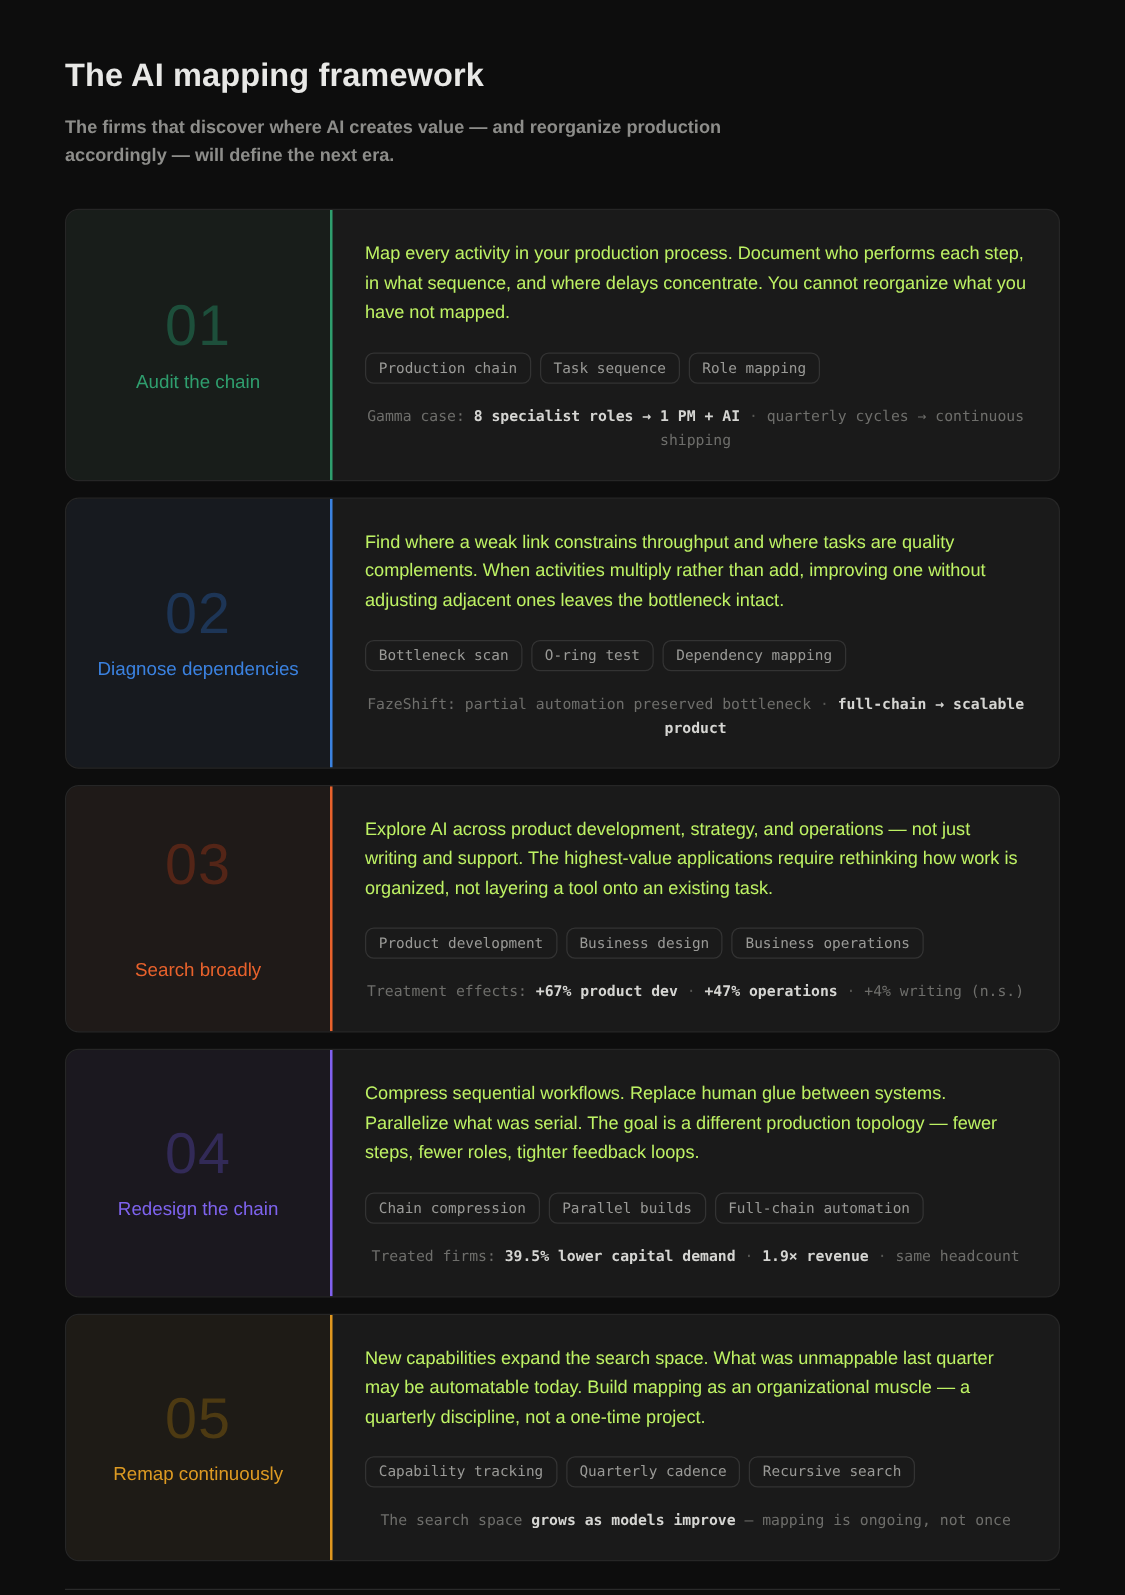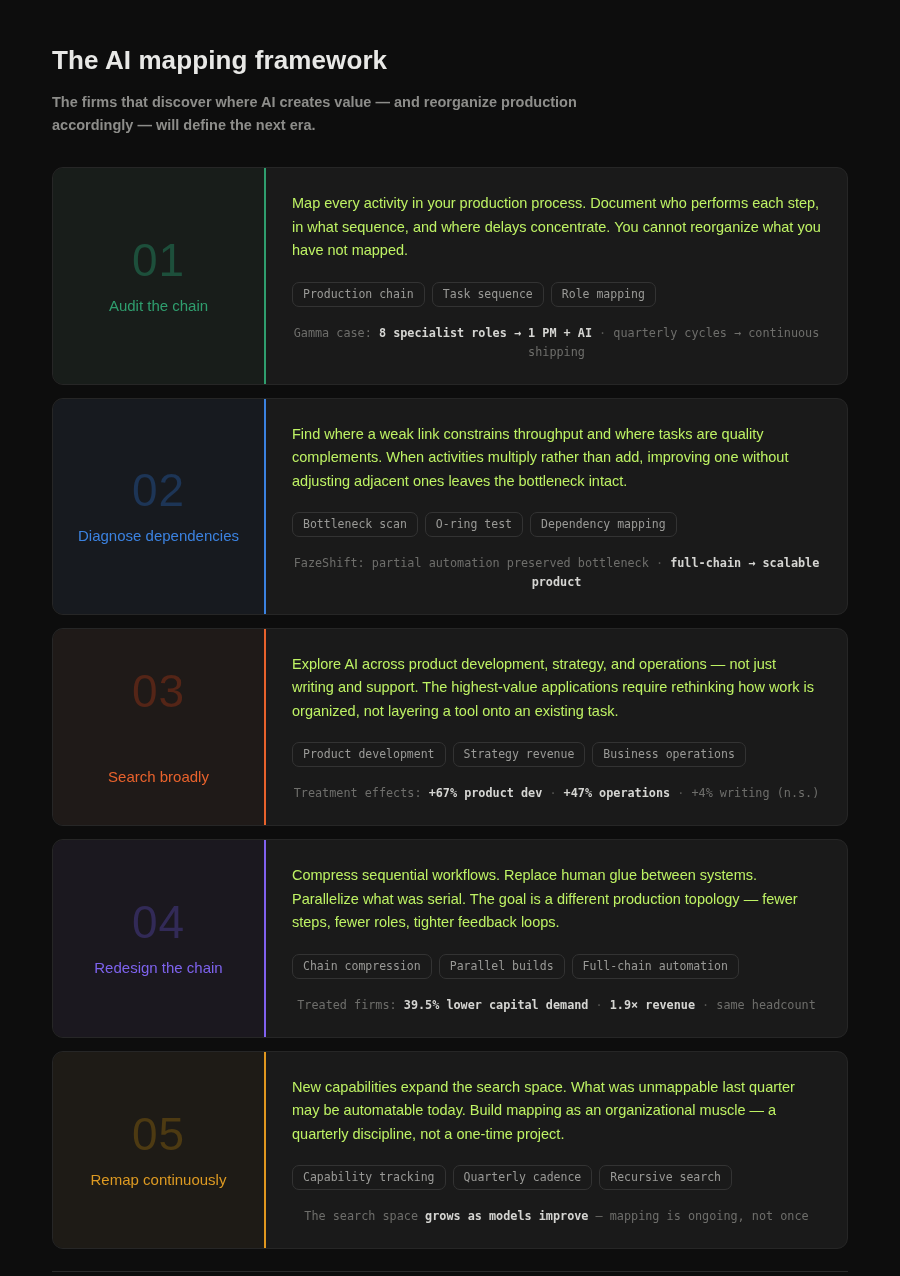--- a/index.html
+++ b/index.html
@@ -189,21 +189,21 @@
       <div class="card">
         <div class="card-left" style="background: rgb(31, 26, 24); gap: 40px;">
           <div class="step-number" style="color: rgb(84, 37, 23);">03</div>
           <div class="step-label" style="color: rgb(232, 98, 44);">Search broadly</div>
         </div>
         <div class="card-accent" style="background: rgb(232, 98, 44);"></div>
         <div class="card-right">
           <div class="card-body">Explore AI across product development, strategy, and operations — not just writing and support. The highest-value applications require rethinking how work is organized, not layering a tool onto an existing task.</div>
           <div class="tag-row">
             <span class="tag">Product development</span>
-            <span class="tag">Strategy revenue</span>
+            <span class="tag">Business design</span>
             <span class="tag">Business operations</span>
           </div>
           <div class="metric"><span class="m-dim">Treatment effects: </span><span class="m-strong">+67% product dev</span><span class="m-sep"> · </span><span class="m-strong">+47% operations</span><span class="m-sep"> · </span><span class="m-dim">+4% writing (n.s.)</span></div>
         </div>
       </div>
       <div class="card">
         <div class="card-left" style="background: rgb(27, 24, 31);">
           <div class="step-number" style="color: rgb(50, 42, 87);">04</div>
           <div class="step-label" style="color: rgb(126, 99, 238);">Redesign the chain</div>
         </div>

